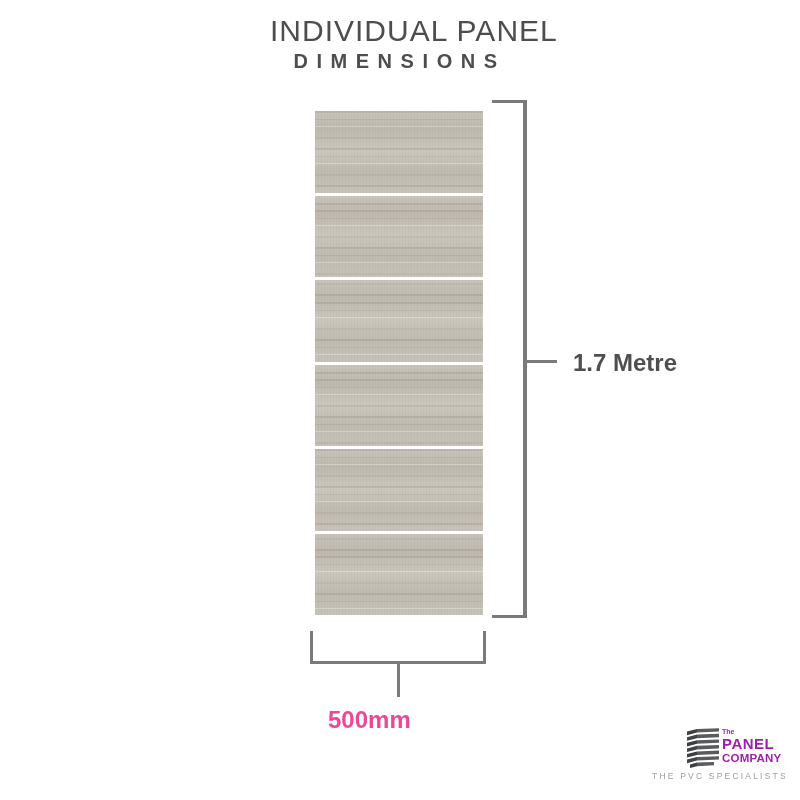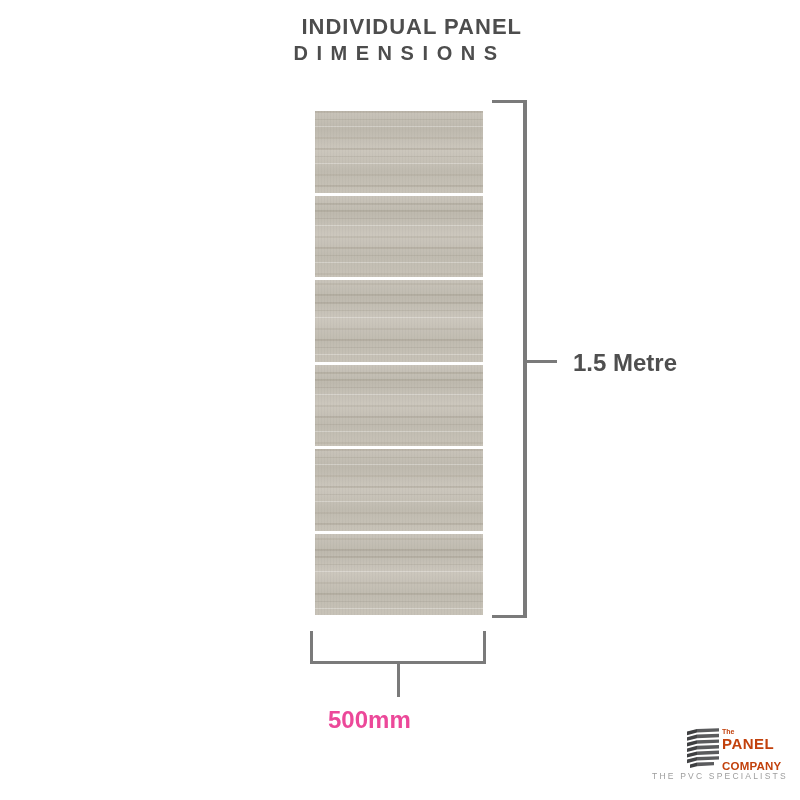--- a/index.html
+++ b/index.html
@@ -19,22 +19,22 @@
   
   .title-block {
     position: absolute;
     left: 270px;
     top: 14px;
     width: 252px;
     text-align: center;
     color: #4d4d4d;
   }
   .title-line1 {
-    font-size: 22px;
-    font-weight: bold;
+    font-size: 30px;
+    font-weight: normal;
     letter-spacing: 1px;
     white-space: nowrap;
     text-align: right;
   }
   .title-line2 {
     margin-top: 2px;
     font-size: 20px;
     font-weight: bold;
     letter-spacing: 1.5px;
     white-space: nowrap;
@@ -118,38 +118,38 @@
     position: absolute;
     left: 34px;
     top: 1px;
     width: 36px;
     height: 42px;
   }
   .logo-text {
     position: absolute;
     left: 72px;
     top: 1px;
-    color: #c2410c;
+    color: #a21caf;
     line-height: 1;
   }
   .logo-the {
     font-size: 7px;
     font-weight: bold;
     margin-bottom: 1px;
   }
   .logo-panel {
     font-size: 15px;
     font-weight: bold;
     letter-spacing: 0.5px;
   }
   .logo-company {
     font-size: 11.5px;
     font-weight: bold;
     letter-spacing: 0.2px;
-    margin-top: 10px;
+    margin-top: 2px;
   }
   .logo-tagline {
     position: absolute;
     left: 2px;
     top: 44px;
     font-size: 8.5px;
     letter-spacing: 2.2px;
     color: #9d9d9d;
     white-space: nowrap;
   }
@@ -171,21 +171,21 @@
     <div class="tile"></div>
     <div class="tile"></div>
     <div class="tile"></div>
   </div>
 
   <div>
     <div class="dim h-arm-top"></div>
     <div class="dim h-vline"></div>
     <div class="dim h-midtick"></div>
     <div class="dim h-arm-bottom"></div>
-    <div class="height-label">1.5 Metre</div>
+    <div class="height-label">1.7 Metre</div>
   </div>
 
   <div>
     <div class="dim w-tick-left"></div>
     <div class="dim w-tick-right"></div>
     <div class="dim w-hline"></div>
     <div class="dim w-stem"></div>
     <div class="width-label">500mm</div>
   </div>
 

